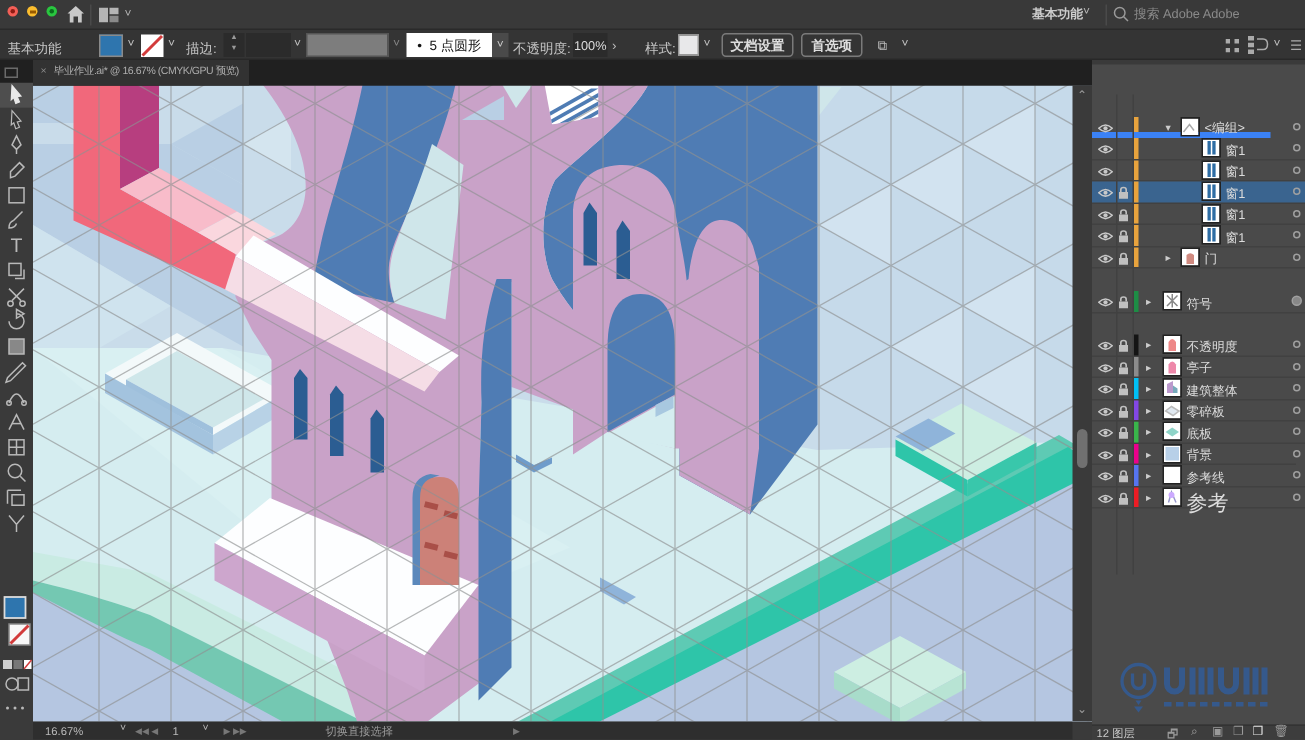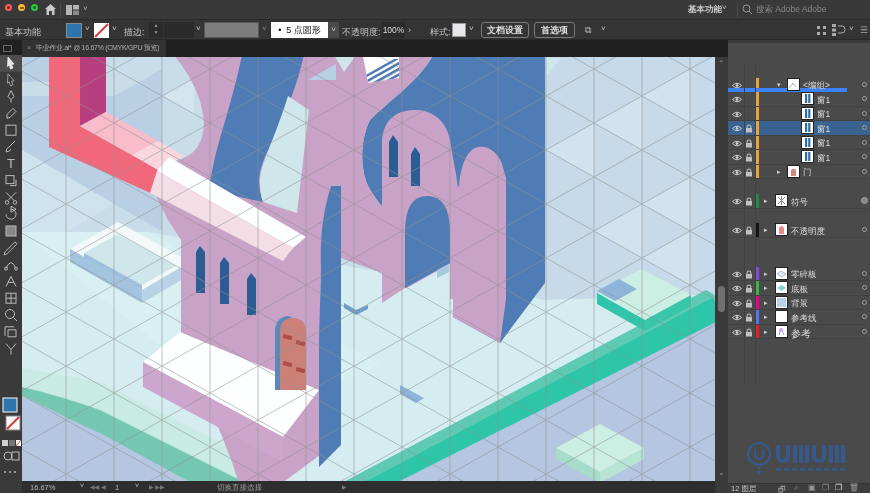--- a/index.html
+++ b/index.html
@@ -500,20 +500,57 @@
       </svg>
       <div style="position:absolute;left:28px;top:0;width:3px;height:100%;background:#141414"></div>
       <div style="position:absolute;left:36px;top:3px;color:#ccc;font-size:7px">▸</div>
       <div style="position:absolute;left:48px;top:1px;width:11px;height:11px;outline:1px solid #222;line-height:0"><svg width="11" height="11">
           <rect width="11" height="11" fill="#fff"></rect>
           <path d="M3,10 L3,4 Q5.5,0 8,4 L8,10" fill="#e88"></path>
         </svg></div>
       <div style="position:absolute;left:63px;top:2.5px;font-size:8.5px;color:#dcdcdc">不透明度</div>
       <div style="position:absolute;left:134px;top:4px;width:5px;height:5px;border:1px solid #a0a0a0;border-radius:50%"></div>
     </div>
+    <div style="position:absolute;left:0;top:194.6px;width:142px;height:14.55px;background:transparent;border-bottom:1px solid #414141">
+      <svg width="10" height="7" viewBox="0 0 10 7" style="position:absolute;left:4px;top:4px">
+        <path d="M0.5,3.5 Q5,-1 9.5,3.5 Q5,8 0.5,3.5 Z" fill="none" stroke="#c9c9c9" stroke-width="1"></path>
+        <circle cx="5" cy="3.5" r="1.4" fill="#c9c9c9"></circle>
+      </svg>
+      <svg width="8" height="9" viewBox="0 0 8 9" style="position:absolute;left:17px;top:3px">
+        <rect x="1" y="4" width="6" height="4.5" fill="#c0c0c0"></rect>
+        <path d="M2.2,4 L2.2,2.5 Q2.2,1 4,1 Q5.8,1 5.8,2.5 L5.8,4" fill="none" stroke="#c0c0c0" stroke-width="1.1"></path>
+      </svg>
+      <div style="position:absolute;left:28px;top:0;width:3px;height:100%;background:#8c8c8c"></div>
+      <div style="position:absolute;left:36px;top:3px;color:#ccc;font-size:7px">▸</div>
+      <div style="position:absolute;left:48px;top:1px;width:11px;height:11px;outline:1px solid #222;line-height:0"><svg width="11" height="11">
+          <rect width="11" height="11" fill="#fff"></rect>
+          <path d="M3,10 L3,4 Q5.5,0 8,4 L8,10" fill="#e8a"></path>
+        </svg></div>
+      <div style="position:absolute;left:63px;top:2.5px;font-size:8.5px;color:#dcdcdc">亭子</div>
+      <div style="position:absolute;left:134px;top:4px;width:5px;height:5px;border:1px solid #a0a0a0;border-radius:50%"></div>
+    </div>
+    <div style="position:absolute;left:0;top:209.2px;width:142px;height:14.55px;background:transparent;border-bottom:1px solid #414141">
+      <svg width="10" height="7" viewBox="0 0 10 7" style="position:absolute;left:4px;top:4px">
+        <path d="M0.5,3.5 Q5,-1 9.5,3.5 Q5,8 0.5,3.5 Z" fill="none" stroke="#c9c9c9" stroke-width="1"></path>
+        <circle cx="5" cy="3.5" r="1.4" fill="#c9c9c9"></circle>
+      </svg>
+      <svg width="8" height="9" viewBox="0 0 8 9" style="position:absolute;left:17px;top:3px">
+        <rect x="1" y="4" width="6" height="4.5" fill="#c0c0c0"></rect>
+        <path d="M2.2,4 L2.2,2.5 Q2.2,1 4,1 Q5.8,1 5.8,2.5 L5.8,4" fill="none" stroke="#c0c0c0" stroke-width="1.1"></path>
+      </svg>
+      <div style="position:absolute;left:28px;top:0;width:3px;height:100%;background:#00c0f5"></div>
+      <div style="position:absolute;left:36px;top:3px;color:#ccc;font-size:7px">▸</div>
+      <div style="position:absolute;left:48px;top:1px;width:11px;height:11px;outline:1px solid #222;line-height:0"><svg width="11" height="11">
+          <rect width="11" height="11" fill="#fff"></rect>
+          <path d="M2,9 L2,3 L6,1 L6,9 Z" fill="#b9c"></path>
+          <path d="M6,4 L9,6 L9,9 L6,9" fill="#7ab"></path>
+        </svg></div>
+      <div style="position:absolute;left:63px;top:2.5px;font-size:8.5px;color:#dcdcdc">建筑整体</div>
+      <div style="position:absolute;left:134px;top:4px;width:5px;height:5px;border:1px solid #a0a0a0;border-radius:50%"></div>
+    </div>
     <div style="position:absolute;left:0;top:238.2px;width:142px;height:14.55px;background:transparent;border-bottom:1px solid #414141">
       <svg width="10" height="7" viewBox="0 0 10 7" style="position:absolute;left:4px;top:4px">
         <path d="M0.5,3.5 Q5,-1 9.5,3.5 Q5,8 0.5,3.5 Z" fill="none" stroke="#c9c9c9" stroke-width="1"></path>
         <circle cx="5" cy="3.5" r="1.4" fill="#c9c9c9"></circle>
       </svg>
       <svg width="8" height="9" viewBox="0 0 8 9" style="position:absolute;left:17px;top:3px">
         <rect x="1" y="4" width="6" height="4.5" fill="#c0c0c0"></rect>
         <path d="M2.2,4 L2.2,2.5 Q2.2,1 4,1 Q5.8,1 5.8,2.5 L5.8,4" fill="none" stroke="#c0c0c0" stroke-width="1.1"></path>
       </svg>
       <div style="position:absolute;left:28px;top:0;width:3px;height:100%;background:#39b54a"></div>
@@ -587,21 +624,21 @@
         <rect x="1" y="4" width="6" height="4.5" fill="#c0c0c0"></rect>
         <path d="M2.2,4 L2.2,2.5 Q2.2,1 4,1 Q5.8,1 5.8,2.5 L5.8,4" fill="none" stroke="#c0c0c0" stroke-width="1.1"></path>
       </svg>
       <div style="position:absolute;left:28px;top:0;width:3px;height:100%;background:#ed1c24"></div>
       <div style="position:absolute;left:36px;top:3px;color:#ccc;font-size:7px">▸</div>
       <div style="position:absolute;left:48px;top:1px;width:11px;height:11px;outline:1px solid #222;line-height:0"><svg width="11" height="11">
           <rect width="11" height="11" fill="#fff"></rect>
           <path d="M3,9 L5,2 L8,9" stroke="#99c" fill="none"></path>
           <circle cx="5" cy="4" r="2" fill="#caf"></circle>
         </svg></div>
-      <div style="position:absolute;left:63px;top:2.5px;font-size:10px;color:#dcdcdc">参考</div>
+      <div style="position:absolute;left:63px;top:2.5px;font-size:14px;color:#dcdcdc">参考</div>
       <div style="position:absolute;left:134px;top:4px;width:5px;height:5px;border:1px solid #a0a0a0;border-radius:50%"></div>
     </div>
     <div style="position:absolute;left:16px;top:20px;width:1px;height:320px;background:#414141"></div>
     <div style="position:absolute;left:27px;top:20px;width:1px;height:320px;background:#414141"></div>
     <div style="position:absolute;left:18px;top:398px;opacity:0.72">
       <svg width="116" height="36" viewBox="0 0 116 36">
        <g fill="none" stroke="#2e5fa6" stroke-width="2.2">
         <circle cx="13" cy="13" r="11"></circle>
         <path d="M9,8 L9,14 a4,4 0 0 0 8,0 L17,8"></path>
        </g>

